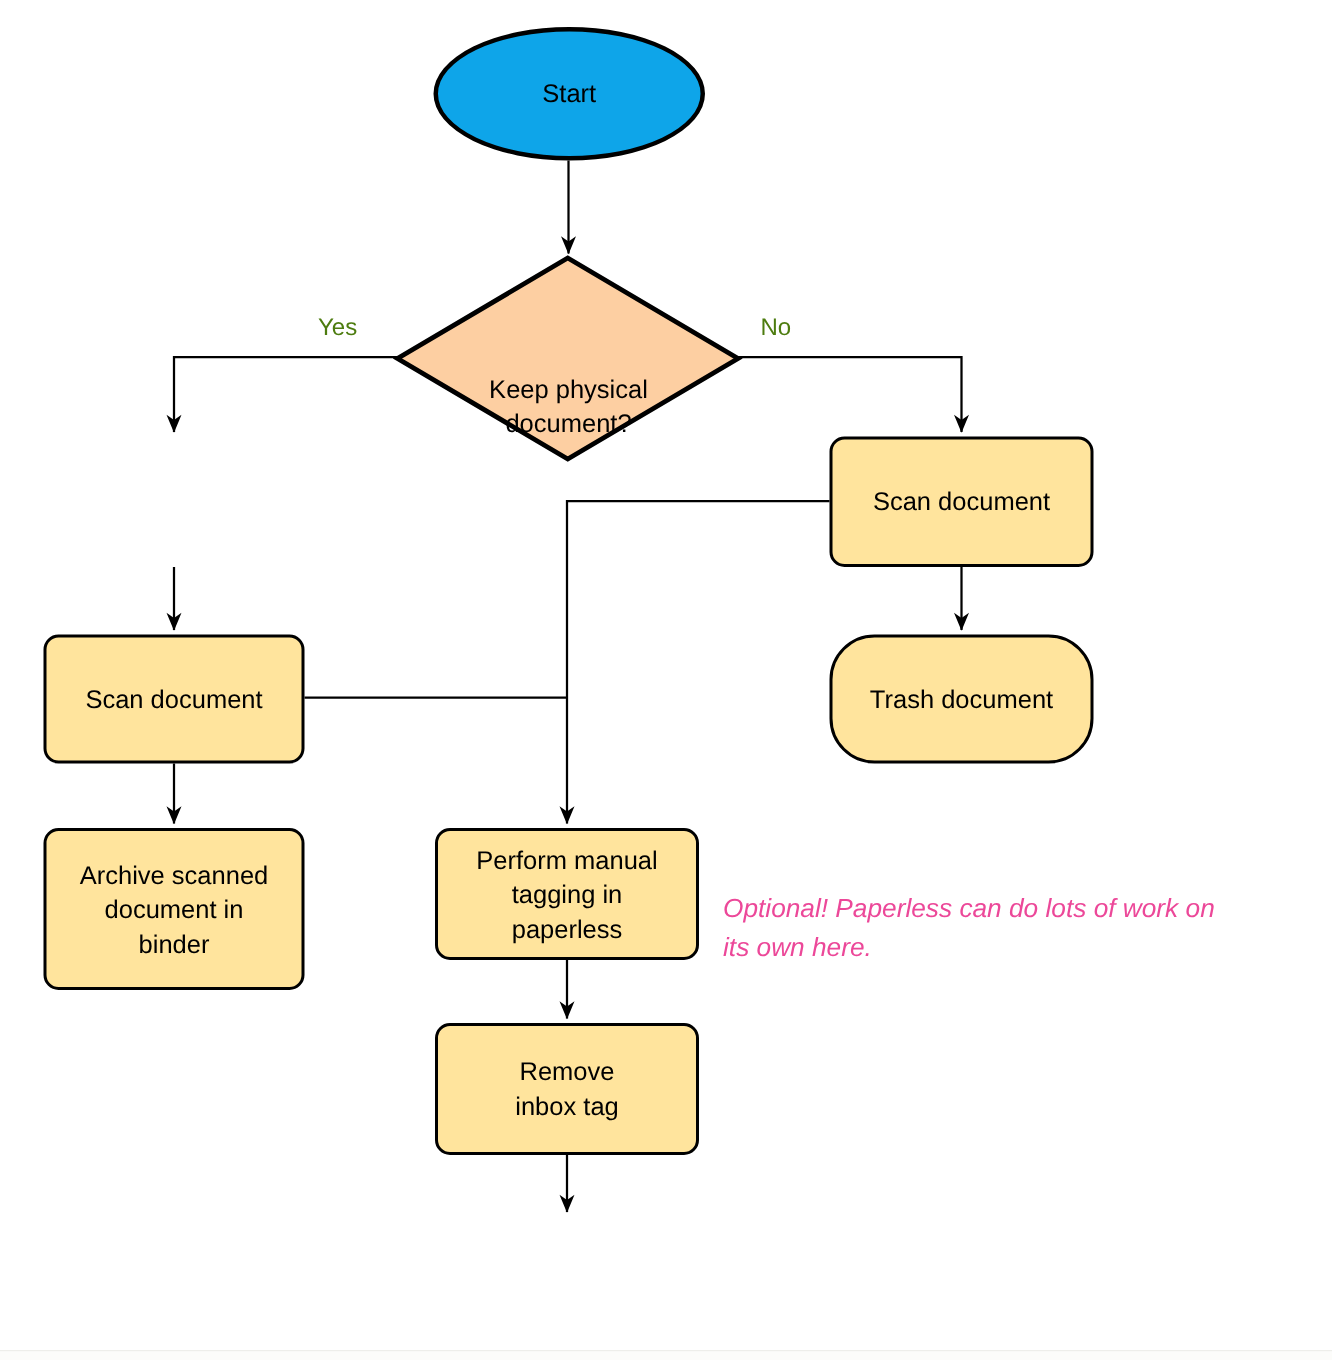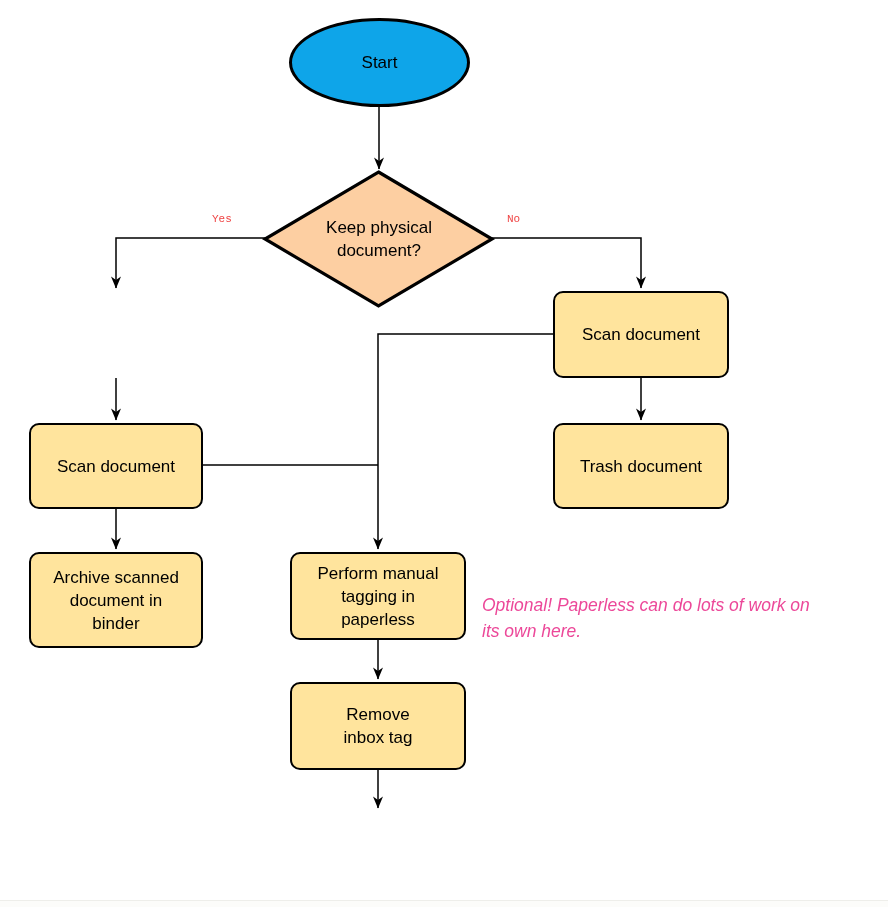--- a/index.html
+++ b/index.html
@@ -45,27 +45,27 @@
   .decision-label {
     position: absolute;
     display: flex;
     align-items: center;
     justify-content: center;
     text-align: center;
     color: #000000;
     font-size: 17px;
     line-height: 23px;
     white-space: pre-line;
+    margin-top: 32px;
   }
   .edge-label {
     position: absolute;
-    color: #ef4444;
-    font-size: 11px;
+    color: #4d7c0f;
+    font-size: 16px;
     line-height: 18px;
-    font-family: Liberation Mono, monospace;
   }
   .annotation {
     position: absolute;
     left: 482px;
     top: 592px;
     width: 404px;
     color: #ec4899;
     font-size: 17.5px;
     line-height: 26px;
     font-style: italic;
@@ -81,23 +81,23 @@
     position: absolute;
     left: 0; top: 901px;
     width: 888px; height: 6px;
     background: #fcfcfa;
   }
 
   
   #n-start   { left: 289px; top: 18px;  width: 181px; height: 89px; }
   #n-write   { left: 29px;  top: 291px; width: 174px; height: 87px; }
   #n-scan-l  { left: 29px;  top: 423px; width: 174px; height: 86px; }
-  #n-archive { left: 29px;  top: 552px; width: 174px; height: 96px; }
+  #n-archive { left: 29px;  top: 552px; width: 174px; height: 108px; }
   #n-scan-r  { left: 553px; top: 291px; width: 176px; height: 87px; }
-  #n-trash   { left: 553px; top: 423px; width: 176px; height: 86px; }
+  #n-trash   { left: 553px; top: 423px; width: 176px; height: 86px; border-radius: 30px; }
   #n-tag     { left: 290px; top: 552px; width: 176px; height: 88px; }
   #n-remove  { left: 290px; top: 682px; width: 176px; height: 88px; }
   #n-end     { left: 289px; top: 811px; width: 180px; height: 90px; }
   #n-decision-text { left: 266px; top: 210px; width: 226px; height: 58px; }
   #lbl-yes { left: 212px; top: 210px; }
   #lbl-no  { left: 507px; top: 210px; }
 </style>
 </head>
 <body>
 

